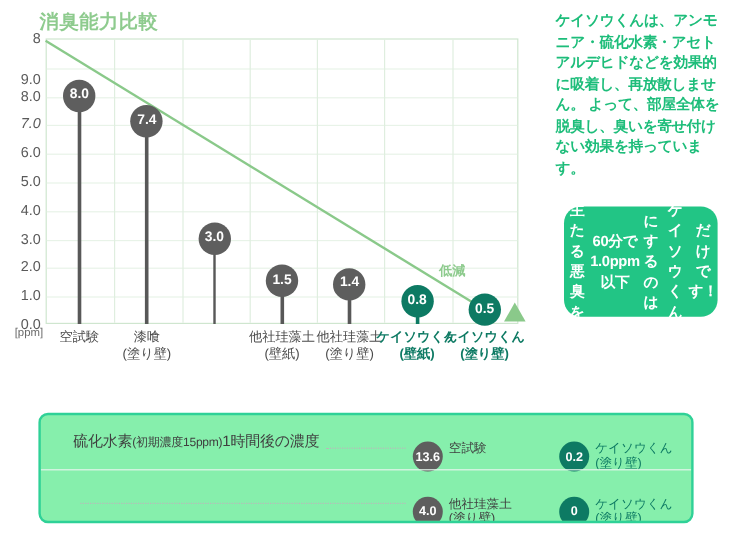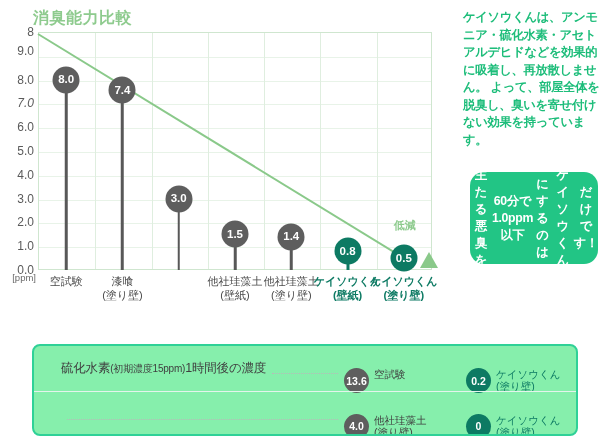--- a/index.html
+++ b/index.html
@@ -105,21 +105,20 @@
     width: 100%; height: 100%;
     overflow: visible;
     pointer-events: none;
   }
   #trend-label {
     position: absolute;
     font-size: 11px;
     color: #8ecb8e;
     font-weight: bold;
     white-space: nowrap;
-    margin-left: 28px;
   }
   #trend-arrow {
     position: absolute;
     width: 0; height: 0;
     border-left: 9px solid transparent;
     border-right: 9px solid transparent;
     border-bottom: 16px solid #8ac98a;
   }
 
   
@@ -227,21 +226,21 @@
 </style>
 </head>
 <body>
 
 <div id="chart-title-row">
   <span id="chart-title">消臭能力比較</span>
 </div>
 
 <div id="yaxis">
     <div class="ylabel" style="top: 0px;">8</div>
-    <div class="ylabel" style="top: 19px;">9.0</div>
+    <div class="ylabel" style="top: 34px;">9.0</div>
     <div class="ylabel" style="top: 47.6px;">8.0</div>
     <div class="ylabel" style="top: 71.4px; font-style: italic;">7.0</div>
     <div class="ylabel" style="top: 95.2px;">6.0</div>
     <div class="ylabel" style="top: 119px;">5.0</div>
     <div class="ylabel" style="top: 142.8px;">4.0</div>
     <div class="ylabel" style="top: 166.6px;">3.0</div>
     <div class="ylabel" style="top: 190.4px;">2.0</div>
     <div class="ylabel" style="top: 214.2px;">1.0</div>
     <div class="ylabel" style="top: 238px;">0.0</div>
   </div>
@@ -266,21 +265,21 @@
       <div class="vgrid" style="left: 337.714px;"></div>
     </div>
   <svg id="trend-svg">
     <line id="trend-line-el" x1="0" y1="2" x2="365.85714285714283" y2="226.1" stroke="#8ac98a" stroke-width="2"></line>
   </svg>
   <div id="trend-label" style="left: 327.857px; top: 186.1px;">低減</div>
   <div id="trend-arrow" style="left: 381.857px; top: 220px;"></div>
 <div class="stem" style="left: 28.1429px; top: 47.6px; height: 190.4px;"></div>
     <div class="marker" style="left: 28.1429px; top: 47.6px;">8.0</div>
     <div class="stem" style="left: 84.4286px; top: 61.88px; height: 176.12px;"></div>
-    <div class="marker" style="left: 84.4286px; top: 58px;">7.4</div>
+    <div class="marker" style="left: 84.4286px; top: 69px;">7.4</div>
     <div class="stem" style="left: 140.714px; top: 166.6px; height: 71.4px;"></div>
     <div class="marker" style="left: 140.714px; top: 166.6px;">3.0</div>
     <div class="stem" style="left: 197px; top: 202.3px; height: 35.7px;"></div>
     <div class="marker" style="left: 197px; top: 202.3px;">1.5</div>
     <div class="stem" style="left: 253.286px; top: 204.68px; height: 33.32px;"></div>
     <div class="marker" style="left: 253.286px; top: 204.68px;">1.4</div>
     <div class="stem hl" style="left: 309.571px; top: 218.96px; height: 19.04px;"></div>
     <div class="marker hl" style="left: 309.571px; top: 218.96px;">0.8</div>
     <div class="stem hl" style="left: 365.857px; top: 226.1px; height: 11.9px;"></div>
     <div class="marker hl" style="left: 365.857px; top: 226.1px;">0.5</div>

